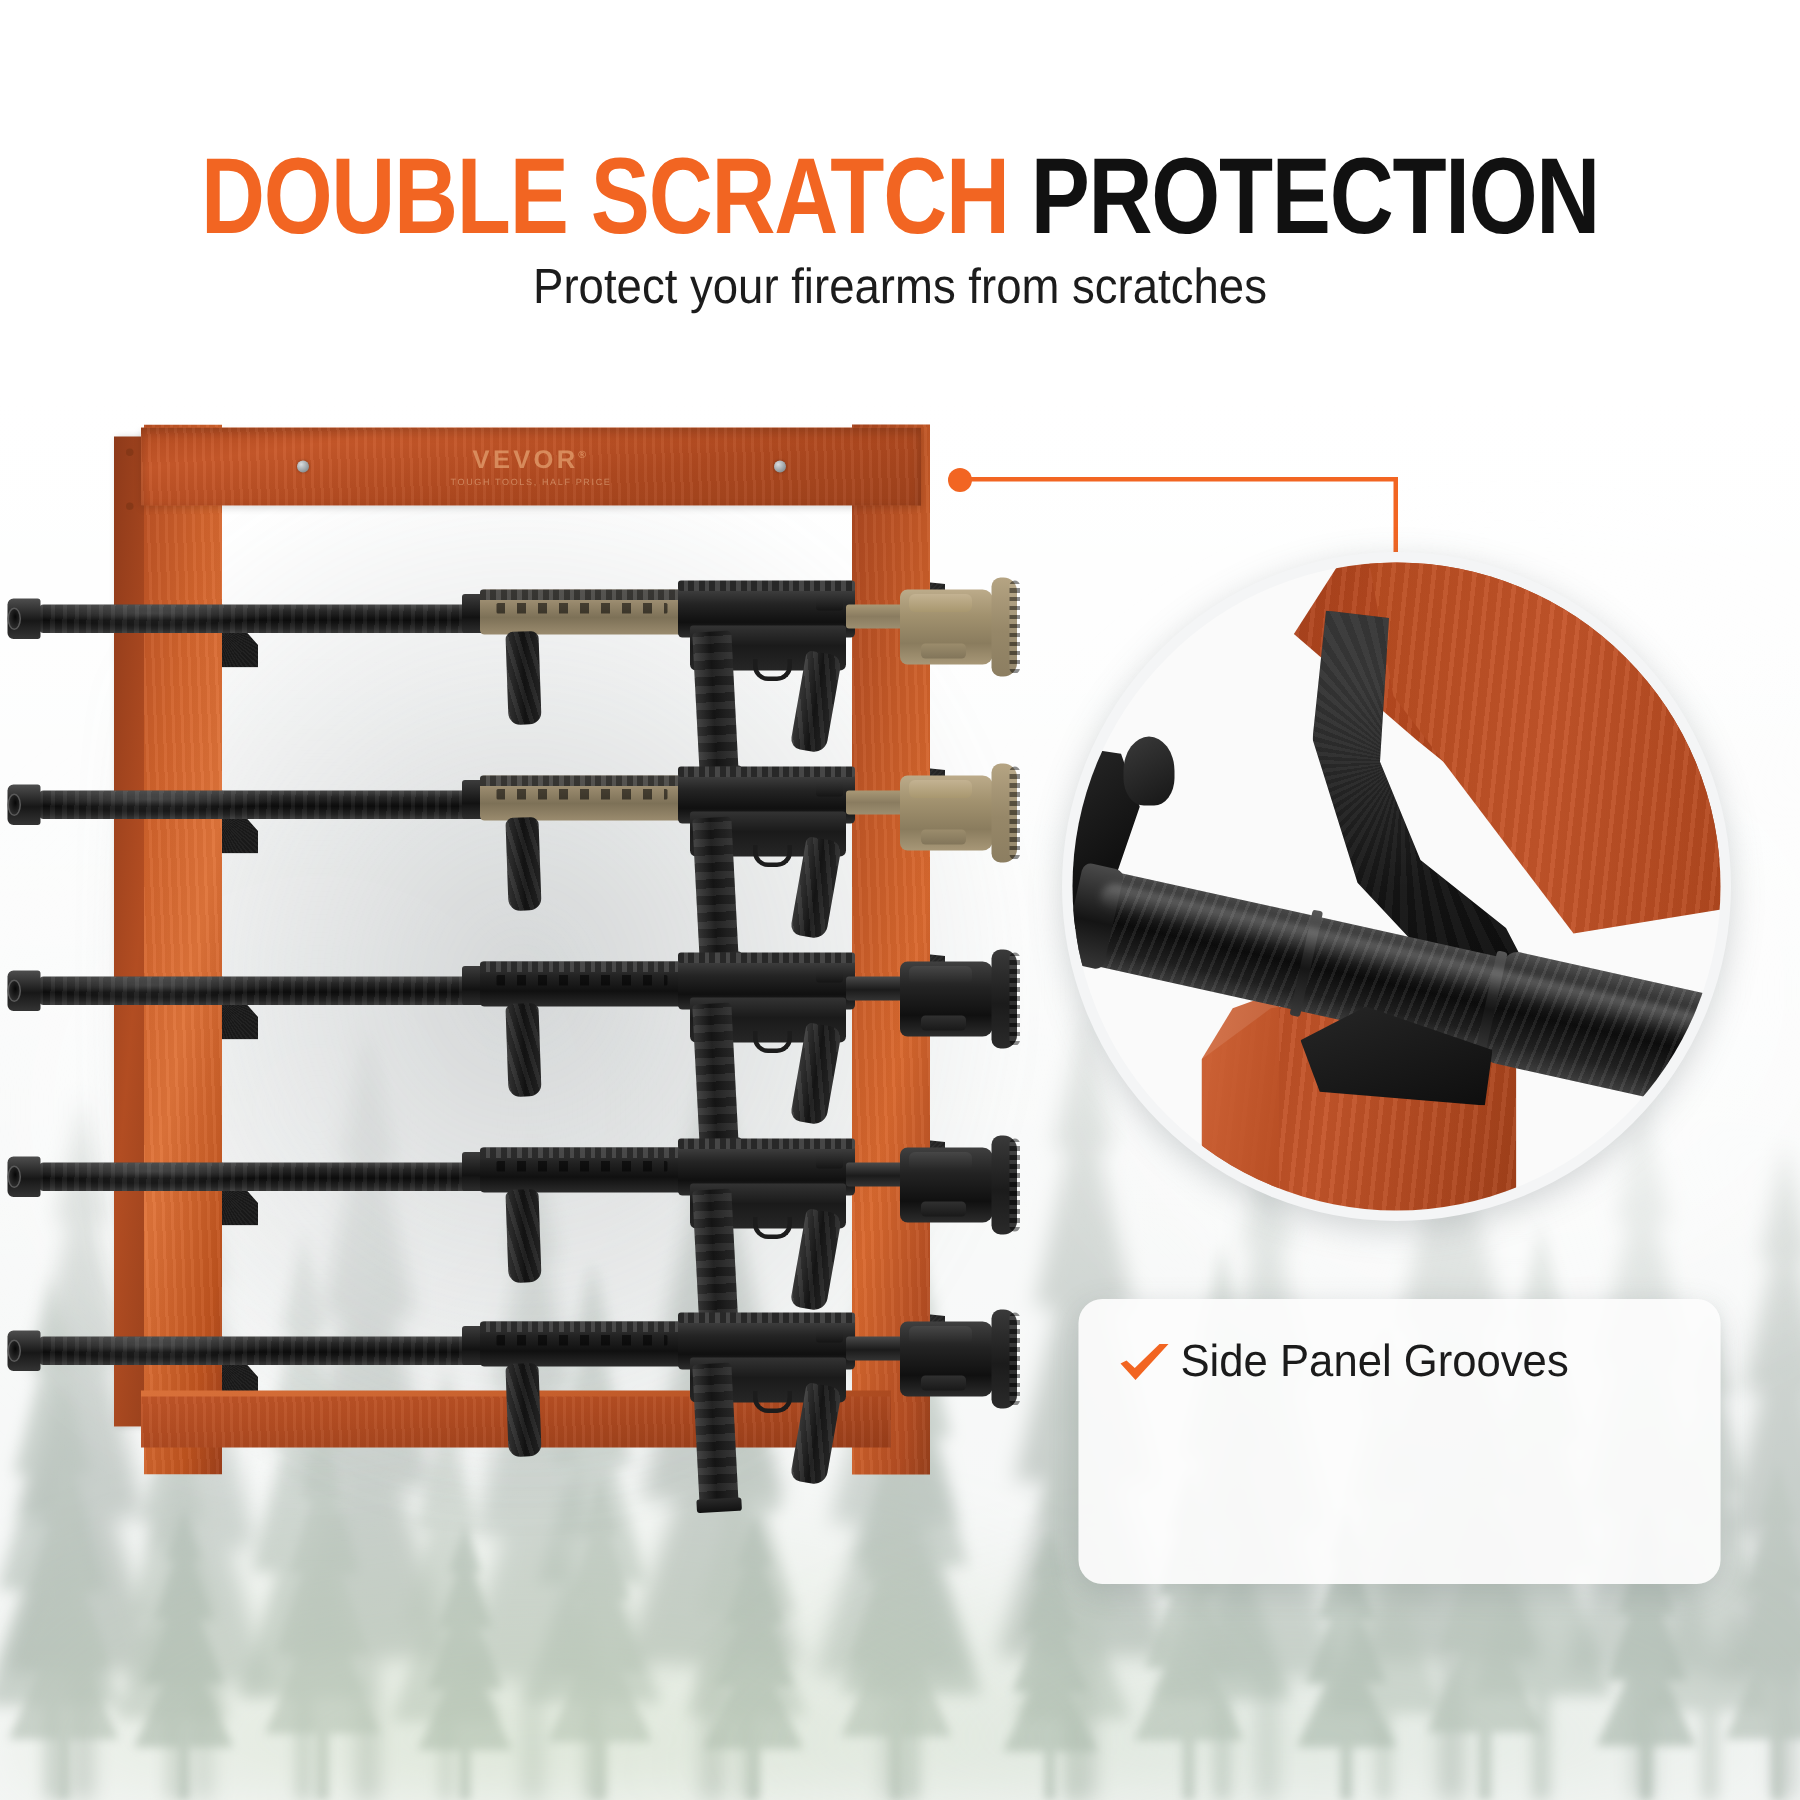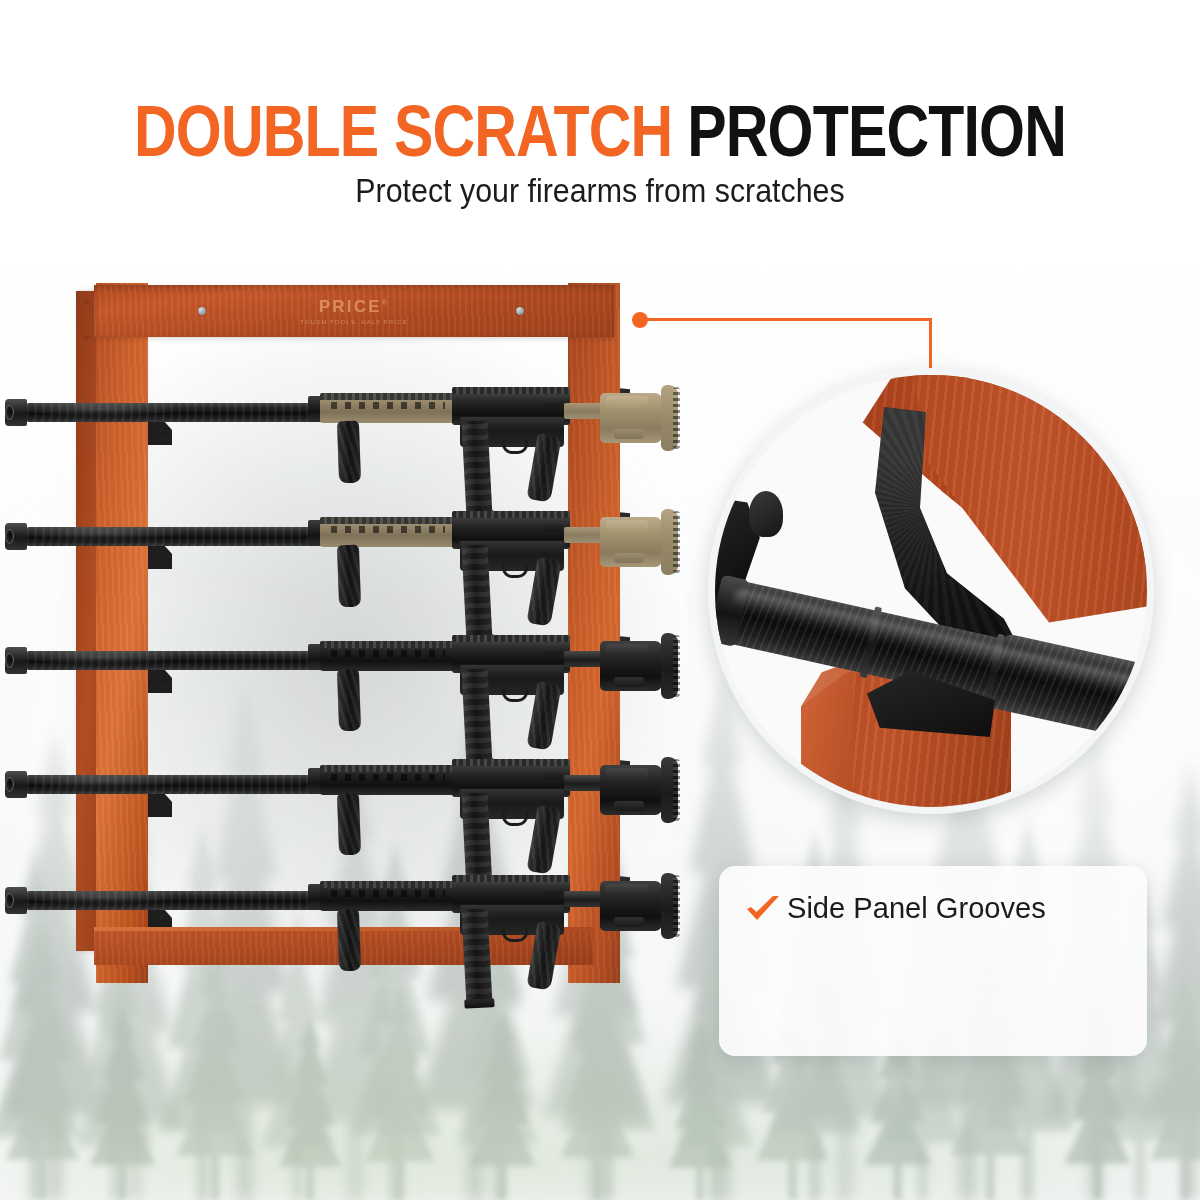--- a/index.html
+++ b/index.html
@@ -801,21 +801,21 @@
           </div>
         <div class="stock-butt">
             <div class="stock-pad"></div>
           </div>
       </div>
     </div>
 
     <div class="top-rail">
       <div class="rail-grain"></div>
       <div class="vevor-wrap">
-        <div class="vevor-logo"><span>PRICE</span><sup>®</sup></div>
+        <div class="vevor-logo"><span>VEVOR</span><sup>®</sup></div>
         <div class="vevor-tag">TOUGH TOOLS, HALF PRICE</div>
       </div>
       <div class="screw" style="left:104px; top:22px;"></div>
       <div class="screw" style="left:422px; top:22px;"></div>
     </div>
     <div class="screwhole" style="left:14px; top:16px;"></div>
     <div class="screwhole" style="left:14px; top:52px;"></div>
   </div>
 
   <div class="callout-dot"></div>

